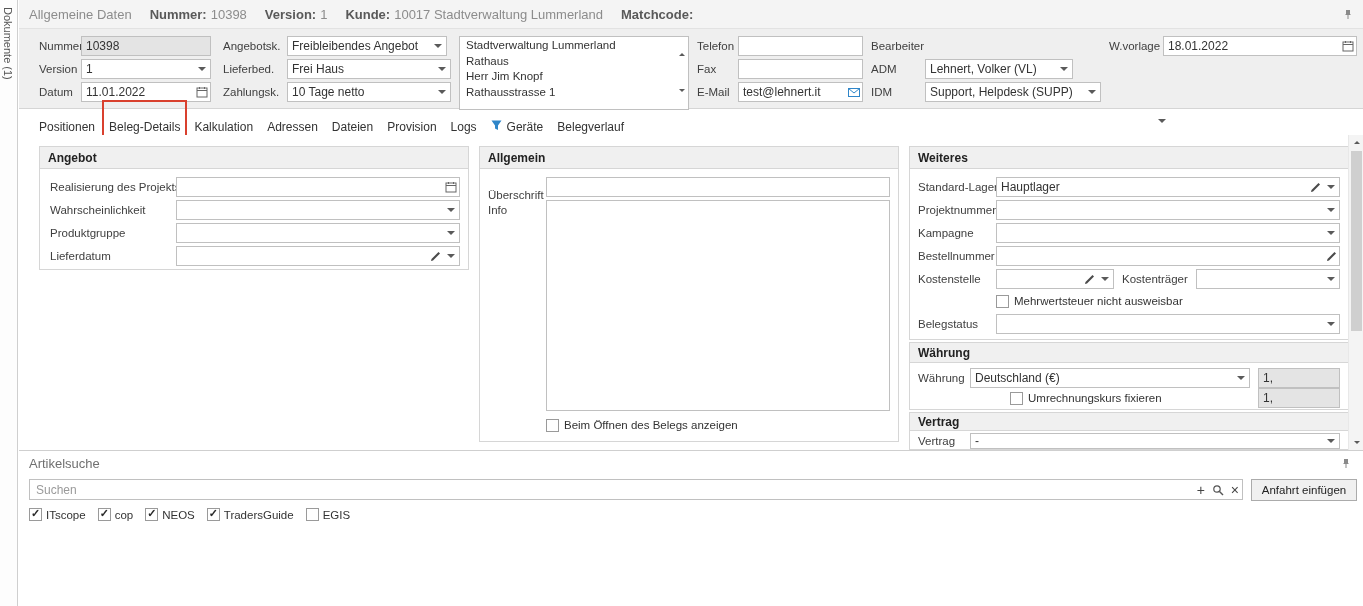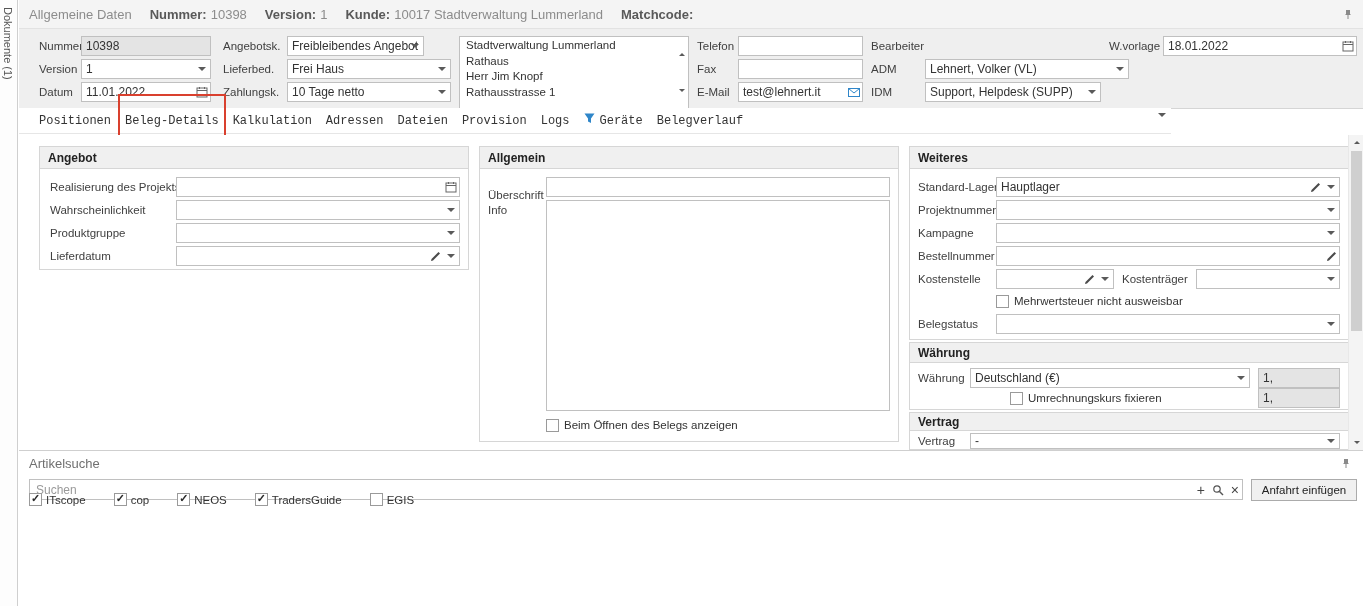--- a/index.html
+++ b/index.html
@@ -35,21 +35,21 @@
   .caret { width:0; height:0; border-left:4px solid transparent; border-right:4px solid transparent; border-top:4px solid #5a5a5a; }
   .caret.up { border-top:none; border-bottom:4px solid #5a5a5a; }
   .caret.sm { border-left-width:3px; border-right-width:3px; border-top-width:3px; }
   .caret.sm.up { border-top:none; border-bottom:3px solid #5a5a5a; }
 
   .addr { position:absolute; left:440px; top:7px; width:230px; height:74px; background:#fff; border:1px solid #c0c0c0; padding:1px 20px 1px 6px; font-size:11.5px; line-height:15.5px; overflow:hidden; }
   .addr .up-btn { position:absolute; top:3px; right:3px; }
   .addr .down-btn { position:absolute; bottom:3px; right:3px; }
 
   
-  .tabs { position:absolute; left:19px; top:108px; width:1152px; height:26px; background:#fff; border-bottom:1px solid #e6e6e6; display:flex; align-items:center; padding-left:13px;font-family:Liberation Mono, monospace; }
+  .tabs { position:absolute; left:19px; top:114px; width:1152px; height:26px; background:#fff; border-bottom:1px solid #e6e6e6; display:flex; align-items:center; padding-left:13px; }
   .tab { padding:4px 7px; font-size:12px; color:#333; display:flex; align-items:center; gap:5px; cursor:pointer; white-space:nowrap; }
   .tab.active { border:2px solid #d9402e; padding:18px 5px; }
   .tab-overflow { position:absolute; right:5px; top:9px; cursor:pointer; }
 
   
   .content { position:absolute; left:19px; top:135px; width:1329px; height:315px; background:#fff; }
   .group { position:absolute; border:1px solid #d6d6d6; background:#fff; }
   .ghead { height:22px; background:#f0f0f0; border-bottom:1px solid #d6d6d6; font-weight:bold; font-size:12px; color:#222; padding:4px 8px; line-height:14px; }
   .fld-area { position:absolute; background:#fff; border:1px solid #c0c0c0; }
   .cbrow { position:absolute; display:flex; align-items:center; gap:5px; font-size:11.5px; color:#333; height:14px; }
@@ -64,21 +64,21 @@
   
   .artikel { position:absolute; left:19px; top:450px; width:1344px; height:156px; background:#fff; border-top:1px solid #cfcfcf; }
   .artikel-title { position:absolute; left:10px; top:5px; font-size:13px; color:#707070; }
   .artikel-pin { position:absolute; right:12px; top:7px; cursor:pointer; }
   .search-wrap { position:absolute; left:10px; top:28px; width:1214px; height:21px; }
   .search-wrap input { width:100%; height:100%; border:1px solid #c0c0c0; padding:0 62px 0 6px; font-size:12px; font-family:"Liberation Sans", sans-serif; color:#333; outline:none; }
   .search-wrap input::placeholder { color:#9a9a9a; }
   .search-icons { position:absolute; right:4px; top:0; height:100%; display:flex; align-items:center; gap:7px; }
   .sicon { font-size:14px; color:#444; line-height:1; cursor:pointer; }
   .insert-btn { position:absolute; left:1232px; top:28px; width:106px; height:22px; background:#f0f0f0; border:1px solid #ababab; font-size:11.5px; text-align:center; line-height:20px; color:#222; cursor:pointer; }
-  .sources { position:absolute; left:10px; top:42px; display:flex; gap:28px; align-items:center; }
+  .sources { position:absolute; left:10px; top:57px; display:flex; gap:12px; align-items:center; }
   .cbrow-inline { display:flex; align-items:center; gap:4px; font-size:11.5px; color:#333; cursor:pointer; }
 </style>
 </head>
 <body>
 
 <div class="app">
 
   <div class="side-strip">
     <span class="vtext">Dokumente (1)</span>
   </div>
@@ -117,21 +117,21 @@
         <svg width="12" height="12" viewBox="0 0 12 12">
             <rect x="1" y="2" width="10" height="9" fill="none" stroke="#666"></rect>
             <line x1="1" y1="4.5" x2="11" y2="4.5" stroke="#666"></line>
             <line x1="3.5" y1="1" x2="3.5" y2="3" stroke="#666"></line>
             <line x1="8.5" y1="1" x2="8.5" y2="3" stroke="#666"></line>
           </svg>
       </span>
     </div>
 
     <span class="flabel" style="left:204px; top:7px;">Angebotsk.</span>
-    <div class="fld with-dd" style="left:268px; top:7px; width:137px;">
+    <div class="fld with-dd" style="left:268px; top:7px; width:160px;">
       <span>Freibleibendes Angebot</span>
       <span class="ddbtn">
           <i class="caret"></i>
         </span>
     </div>
 
     <span class="flabel" style="left:204px; top:30px;">Lieferbed.</span>
     <div class="fld with-dd" style="left:268px; top:30px; width:164px;">
       <span>Frei Haus</span>
       <span class="ddbtn">
@@ -169,21 +169,21 @@
         <svg width="12" height="9" viewBox="0 0 12 9">
             <rect x="0.5" y="0.5" width="11" height="8" fill="#fff" stroke="#2f86c9"></rect>
             <path d="M0.5 0.5 L6 5 L11.5 0.5" fill="none" stroke="#2f86c9"></path>
           </svg>
       </span>
     </div>
 
     <span class="flabel" style="left:852px; top:7px;">Bearbeiter</span>
 
     <span class="flabel" style="left:852px; top:30px;">ADM</span>
-    <div class="fld with-dd" style="left:906px; top:30px; width:204px;">
+    <div class="fld with-dd" style="left:906px; top:30px; width:148px;">
       <span>Lehnert, Volker (VL)</span>
       <span class="ddbtn">
           <i class="caret"></i>
         </span>
     </div>
 
     <span class="flabel" style="left:852px; top:53px;">IDM</span>
     <div class="fld with-dd" style="left:906px; top:53px; width:176px;">
       <span>Support, Helpdesk (SUPP)</span>
       <span class="ddbtn">

